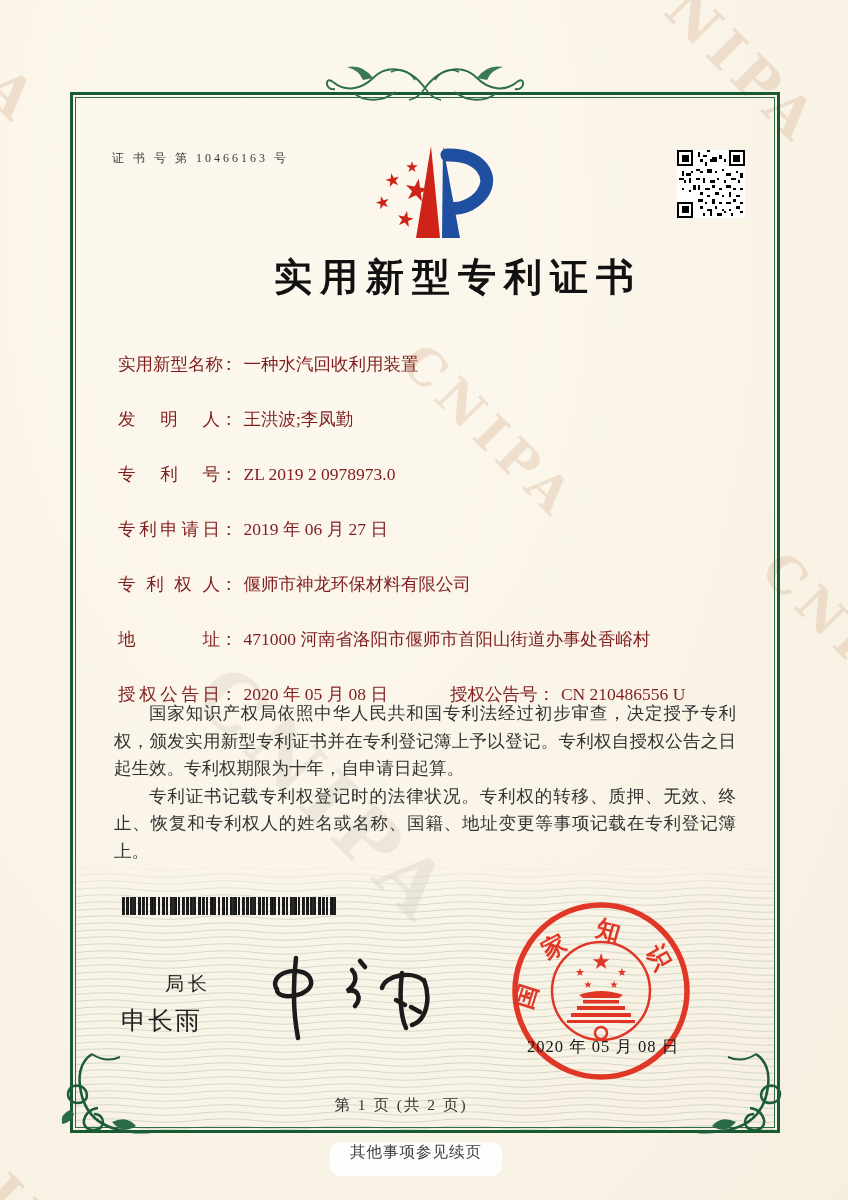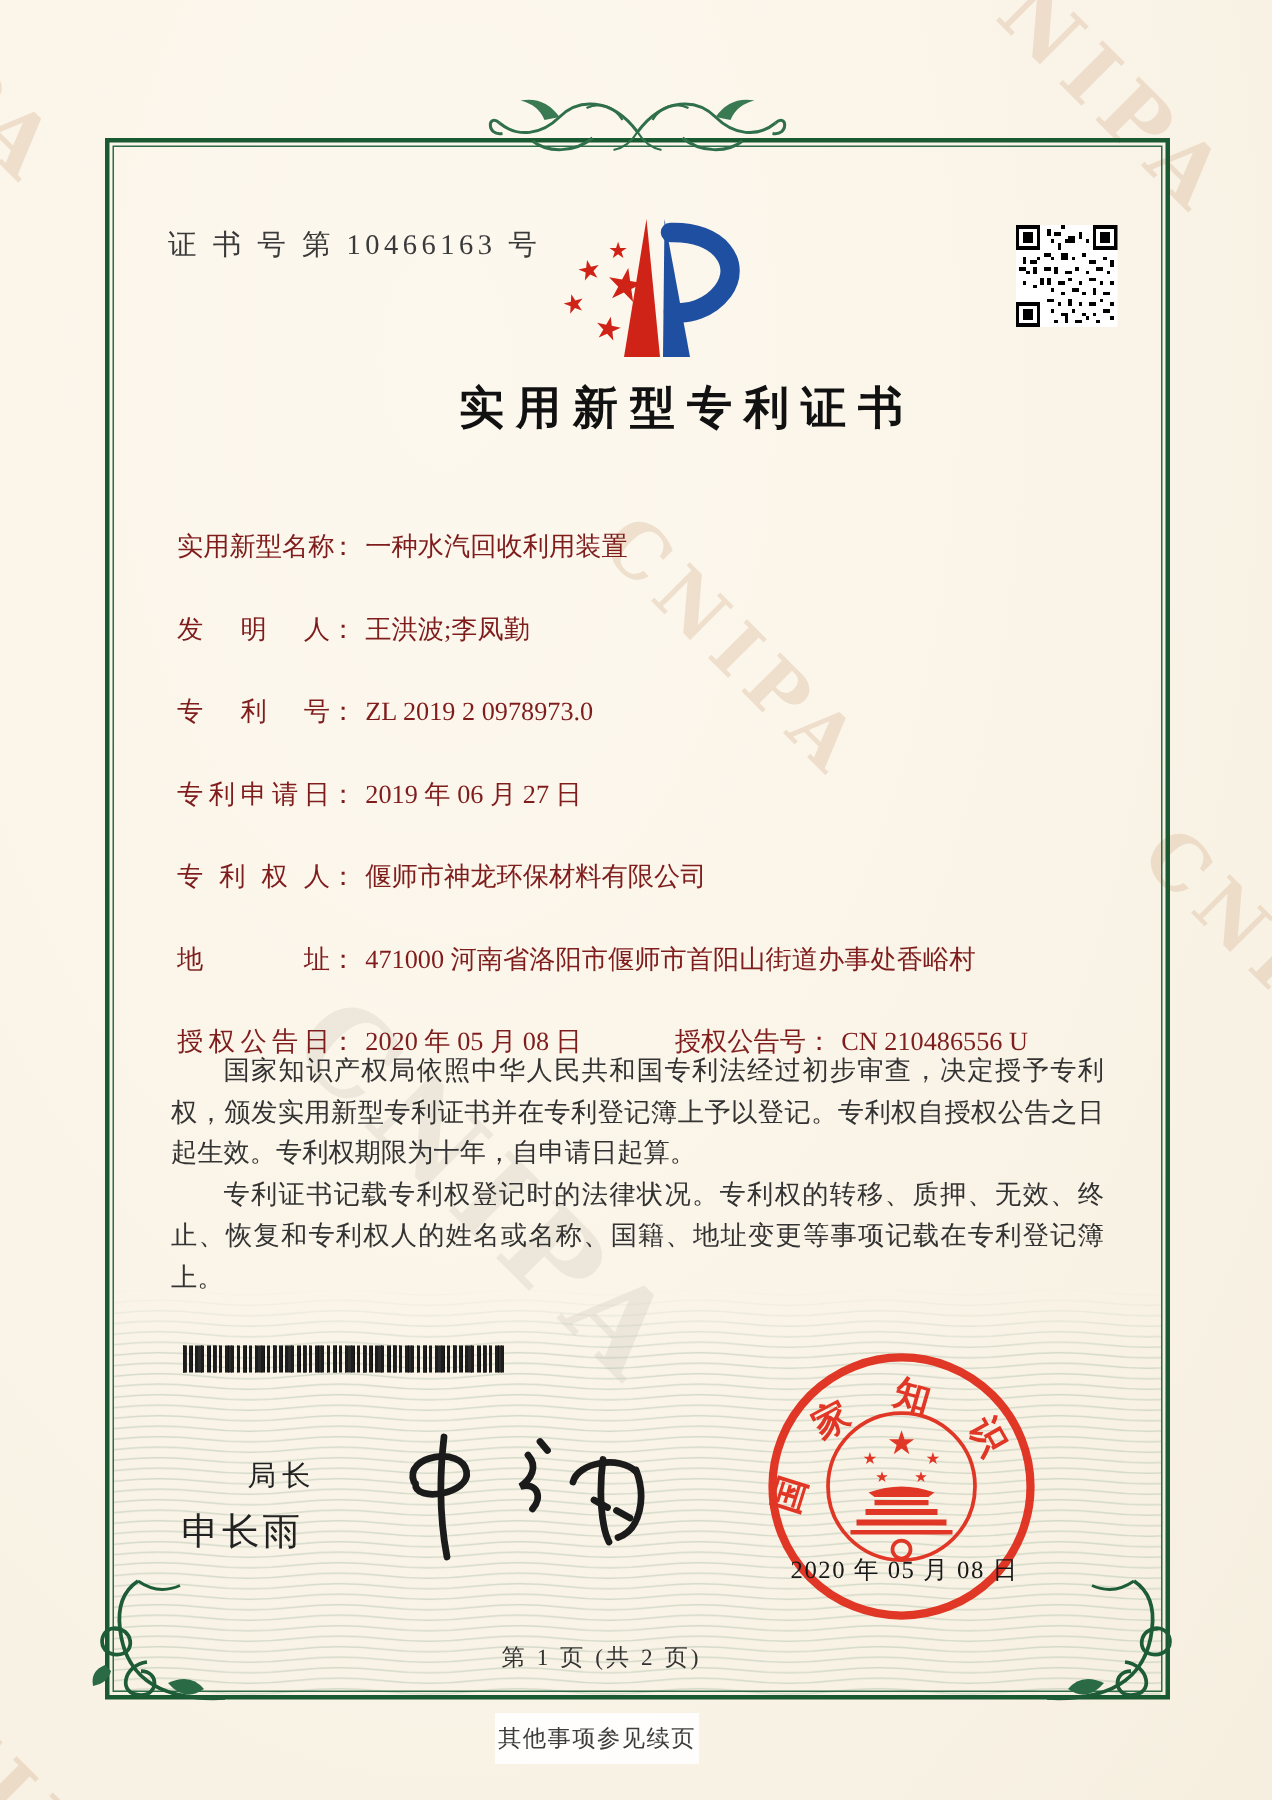--- a/index.html
+++ b/index.html
@@ -35,27 +35,27 @@
   }
   
   .waves{
     position:absolute;left:76px;top:858px;width:698px;height:272px;
     opacity:0.55;
     -webkit-mask-image:linear-gradient(to bottom, transparent 0, #000 46px);
     mask-image:linear-gradient(to bottom, transparent 0, #000 46px);
   }
   .cert-no{
     position:absolute;left:112px;top:150px;
-    font-size:19px;letter-spacing:3px;color:#3a3a3a;
+    font-size:12px;letter-spacing:3px;color:#3a3a3a;
   }
   .logo{position:absolute;left:352px;top:142px;width:150px;height:112px;}
   .qr{position:absolute;left:677px;top:150px;width:68px;height:68px;}
   .title{
     position:absolute;left:70px;top:252px;width:776px;
-    text-align:center;font-size:30px;font-weight:bold;letter-spacing:8px;color:#111;
+    text-align:center;font-size:38px;font-weight:bold;letter-spacing:8px;color:#111;
   }
   .fields{
     position:absolute;left:118px;top:352px;width:620px;
     font-size:17.5px;color:#7f1d1d;
   }
   .frow{margin-bottom:31px;white-space:nowrap;}
   .flabel{
     display:inline-block;width:102px;
     text-align:justify;text-align-last:justify;
     vertical-align:bottom;
@@ -80,23 +80,23 @@
   .seal{position:absolute;left:509px;top:899px;width:184px;height:184px;opacity:0.93;}
   .seal-date{
     position:absolute;left:527px;top:1036px;width:170px;
     font-size:16.5px;letter-spacing:1px;color:#181818;z-index:5;white-space:nowrap;
   }
   .page-info{
     position:absolute;left:56px;top:1095px;width:690px;
     text-align:center;font-size:15.5px;letter-spacing:2px;color:#333;
   }
   .footer-strip{
-    position:absolute;left:330px;top:1142px;width:136px;height:34px;
+    position:absolute;left:330px;top:1142px;width:172px;height:34px;
     background:rgba(255,255,255,0.85);
-    display:flex;align-items:center;justify-content:center;
+    display:flex;justify-content:center;border-radius:10px;
   }
   .footer-note{font-size:15.5px;letter-spacing:1px;color:#3c3c3c;}
   .ornament-top{position:absolute;left:323px;top:56px;width:204px;height:54px;}
   .corner-bl{position:absolute;left:56px;top:1050px;width:98px;height:88px;}
   .corner-br{position:absolute;left:694px;top:1050px;width:98px;height:88px;transform:scaleX(-1);}
 </style>
 </head>
 <body>
 
 <div class="wm wm-big" style="left:-118px;top:-82px;">CNIPA</div>

